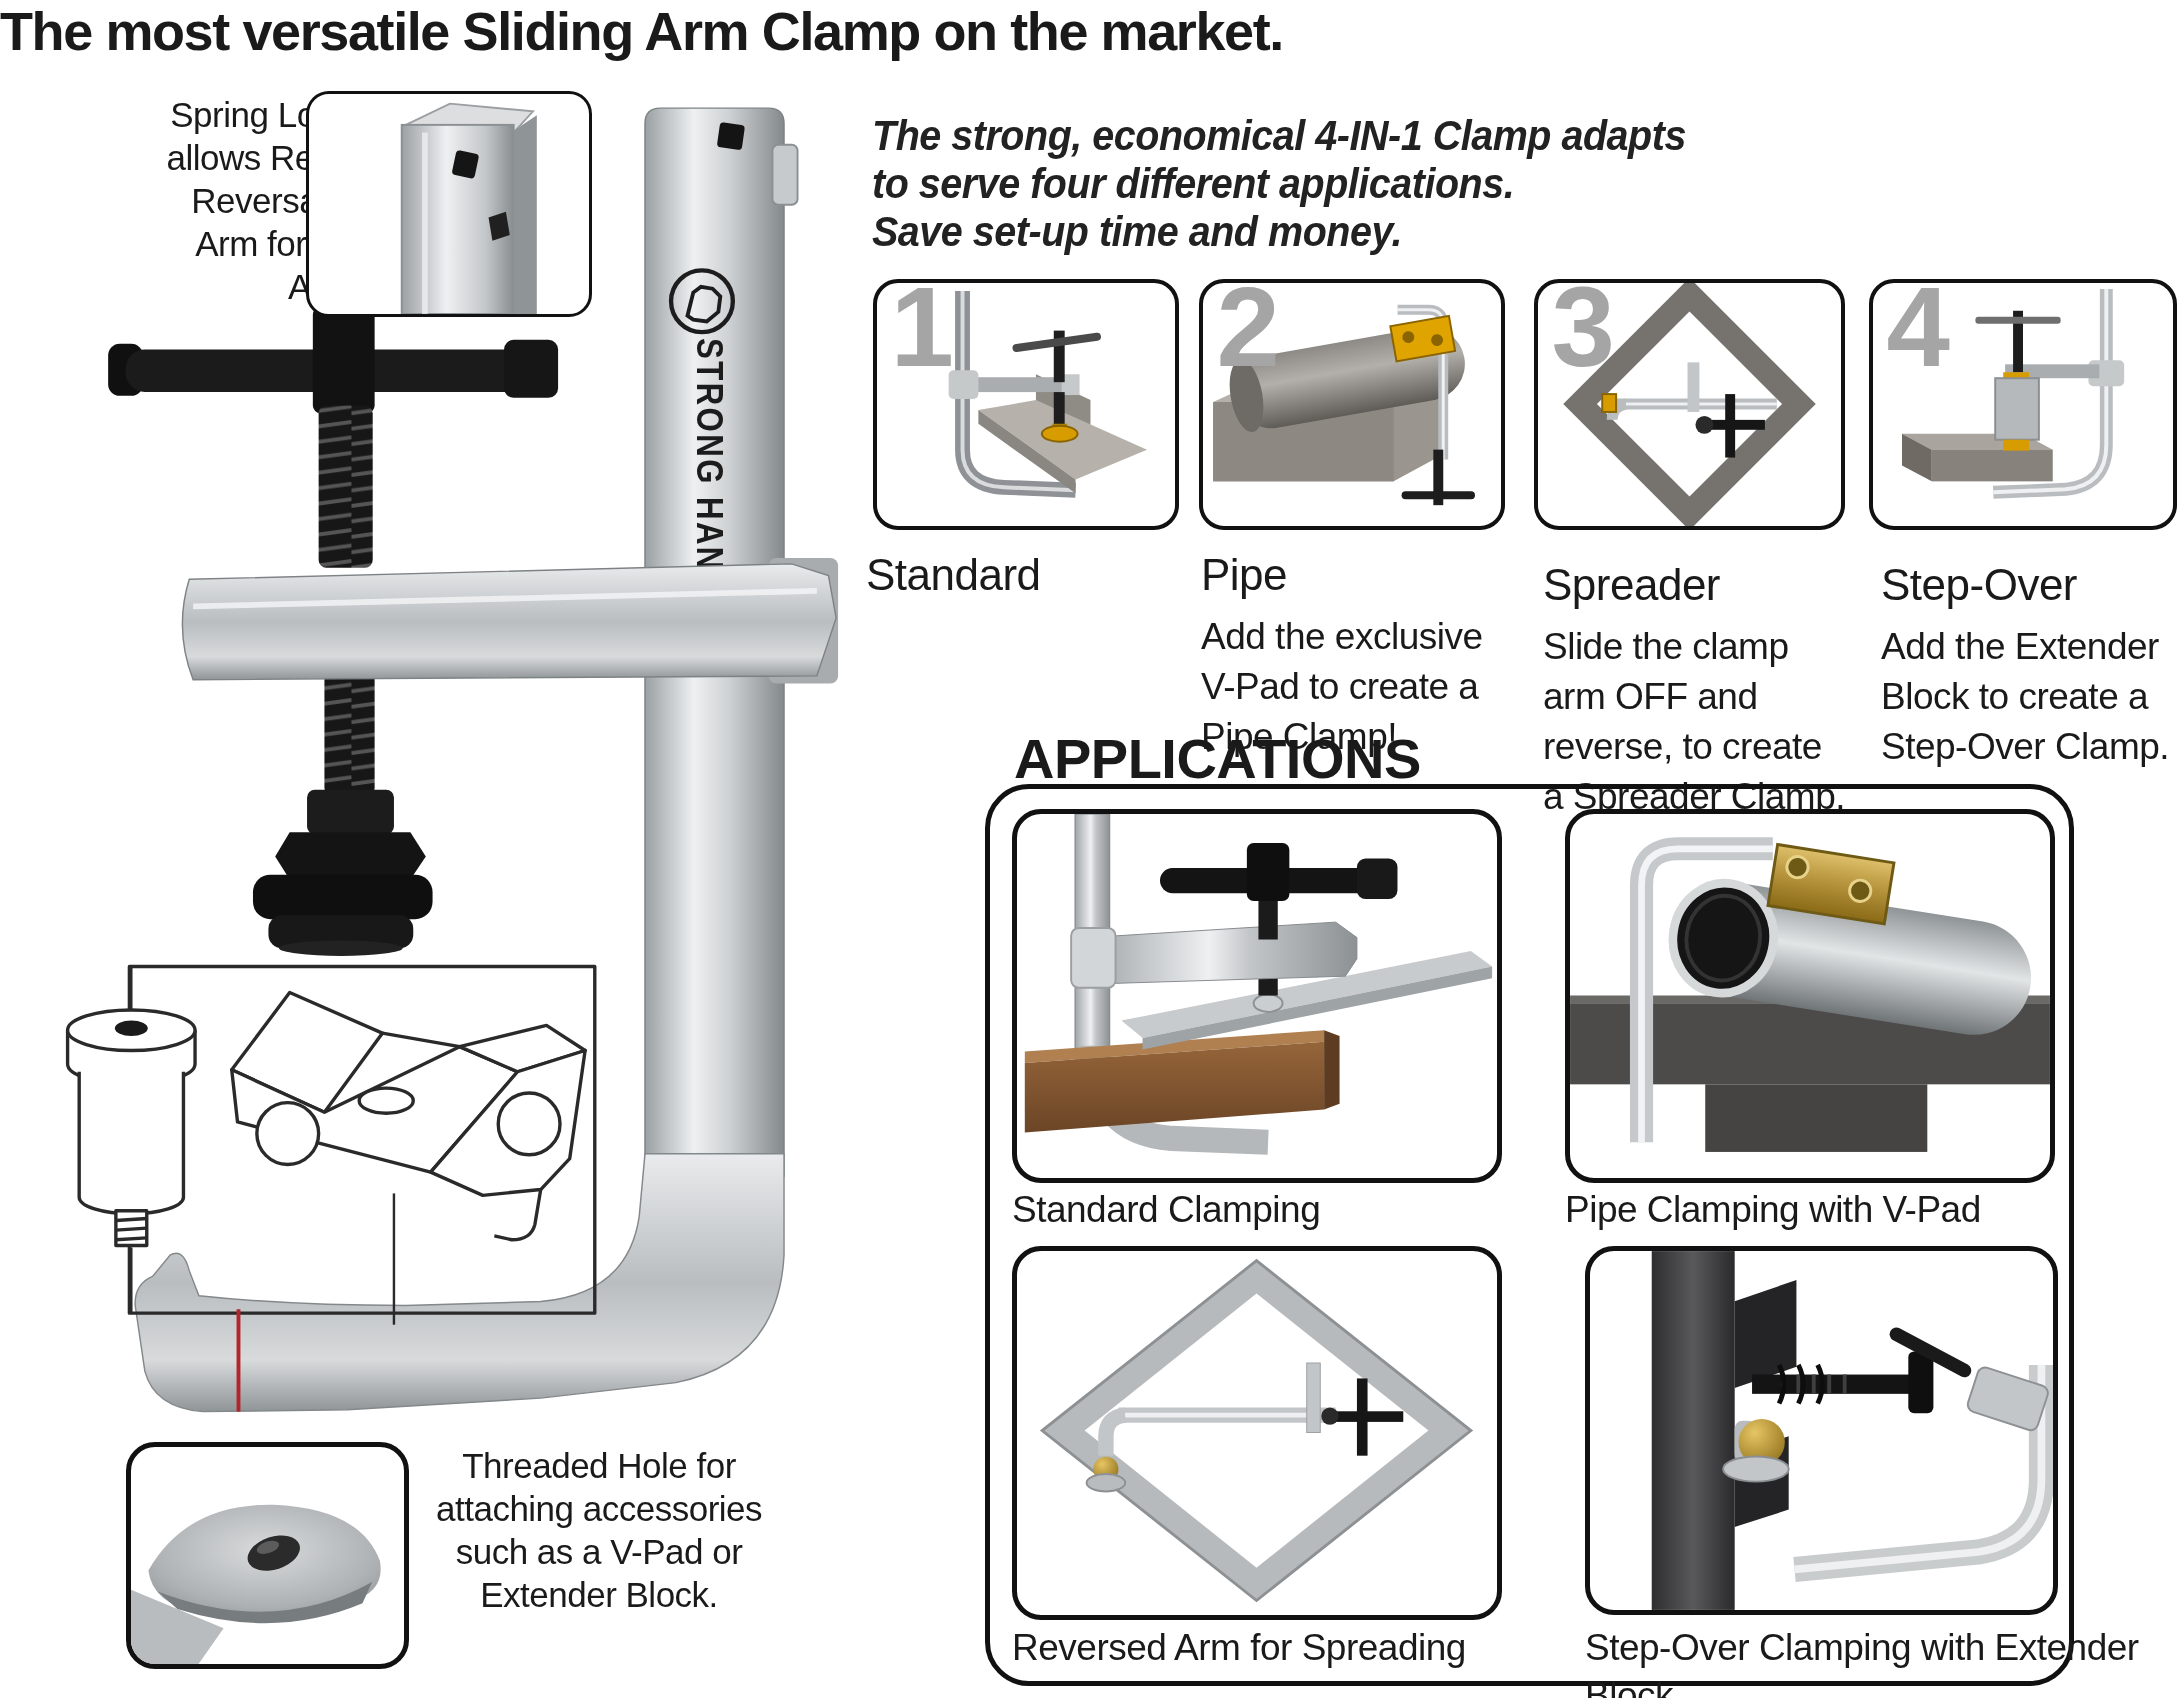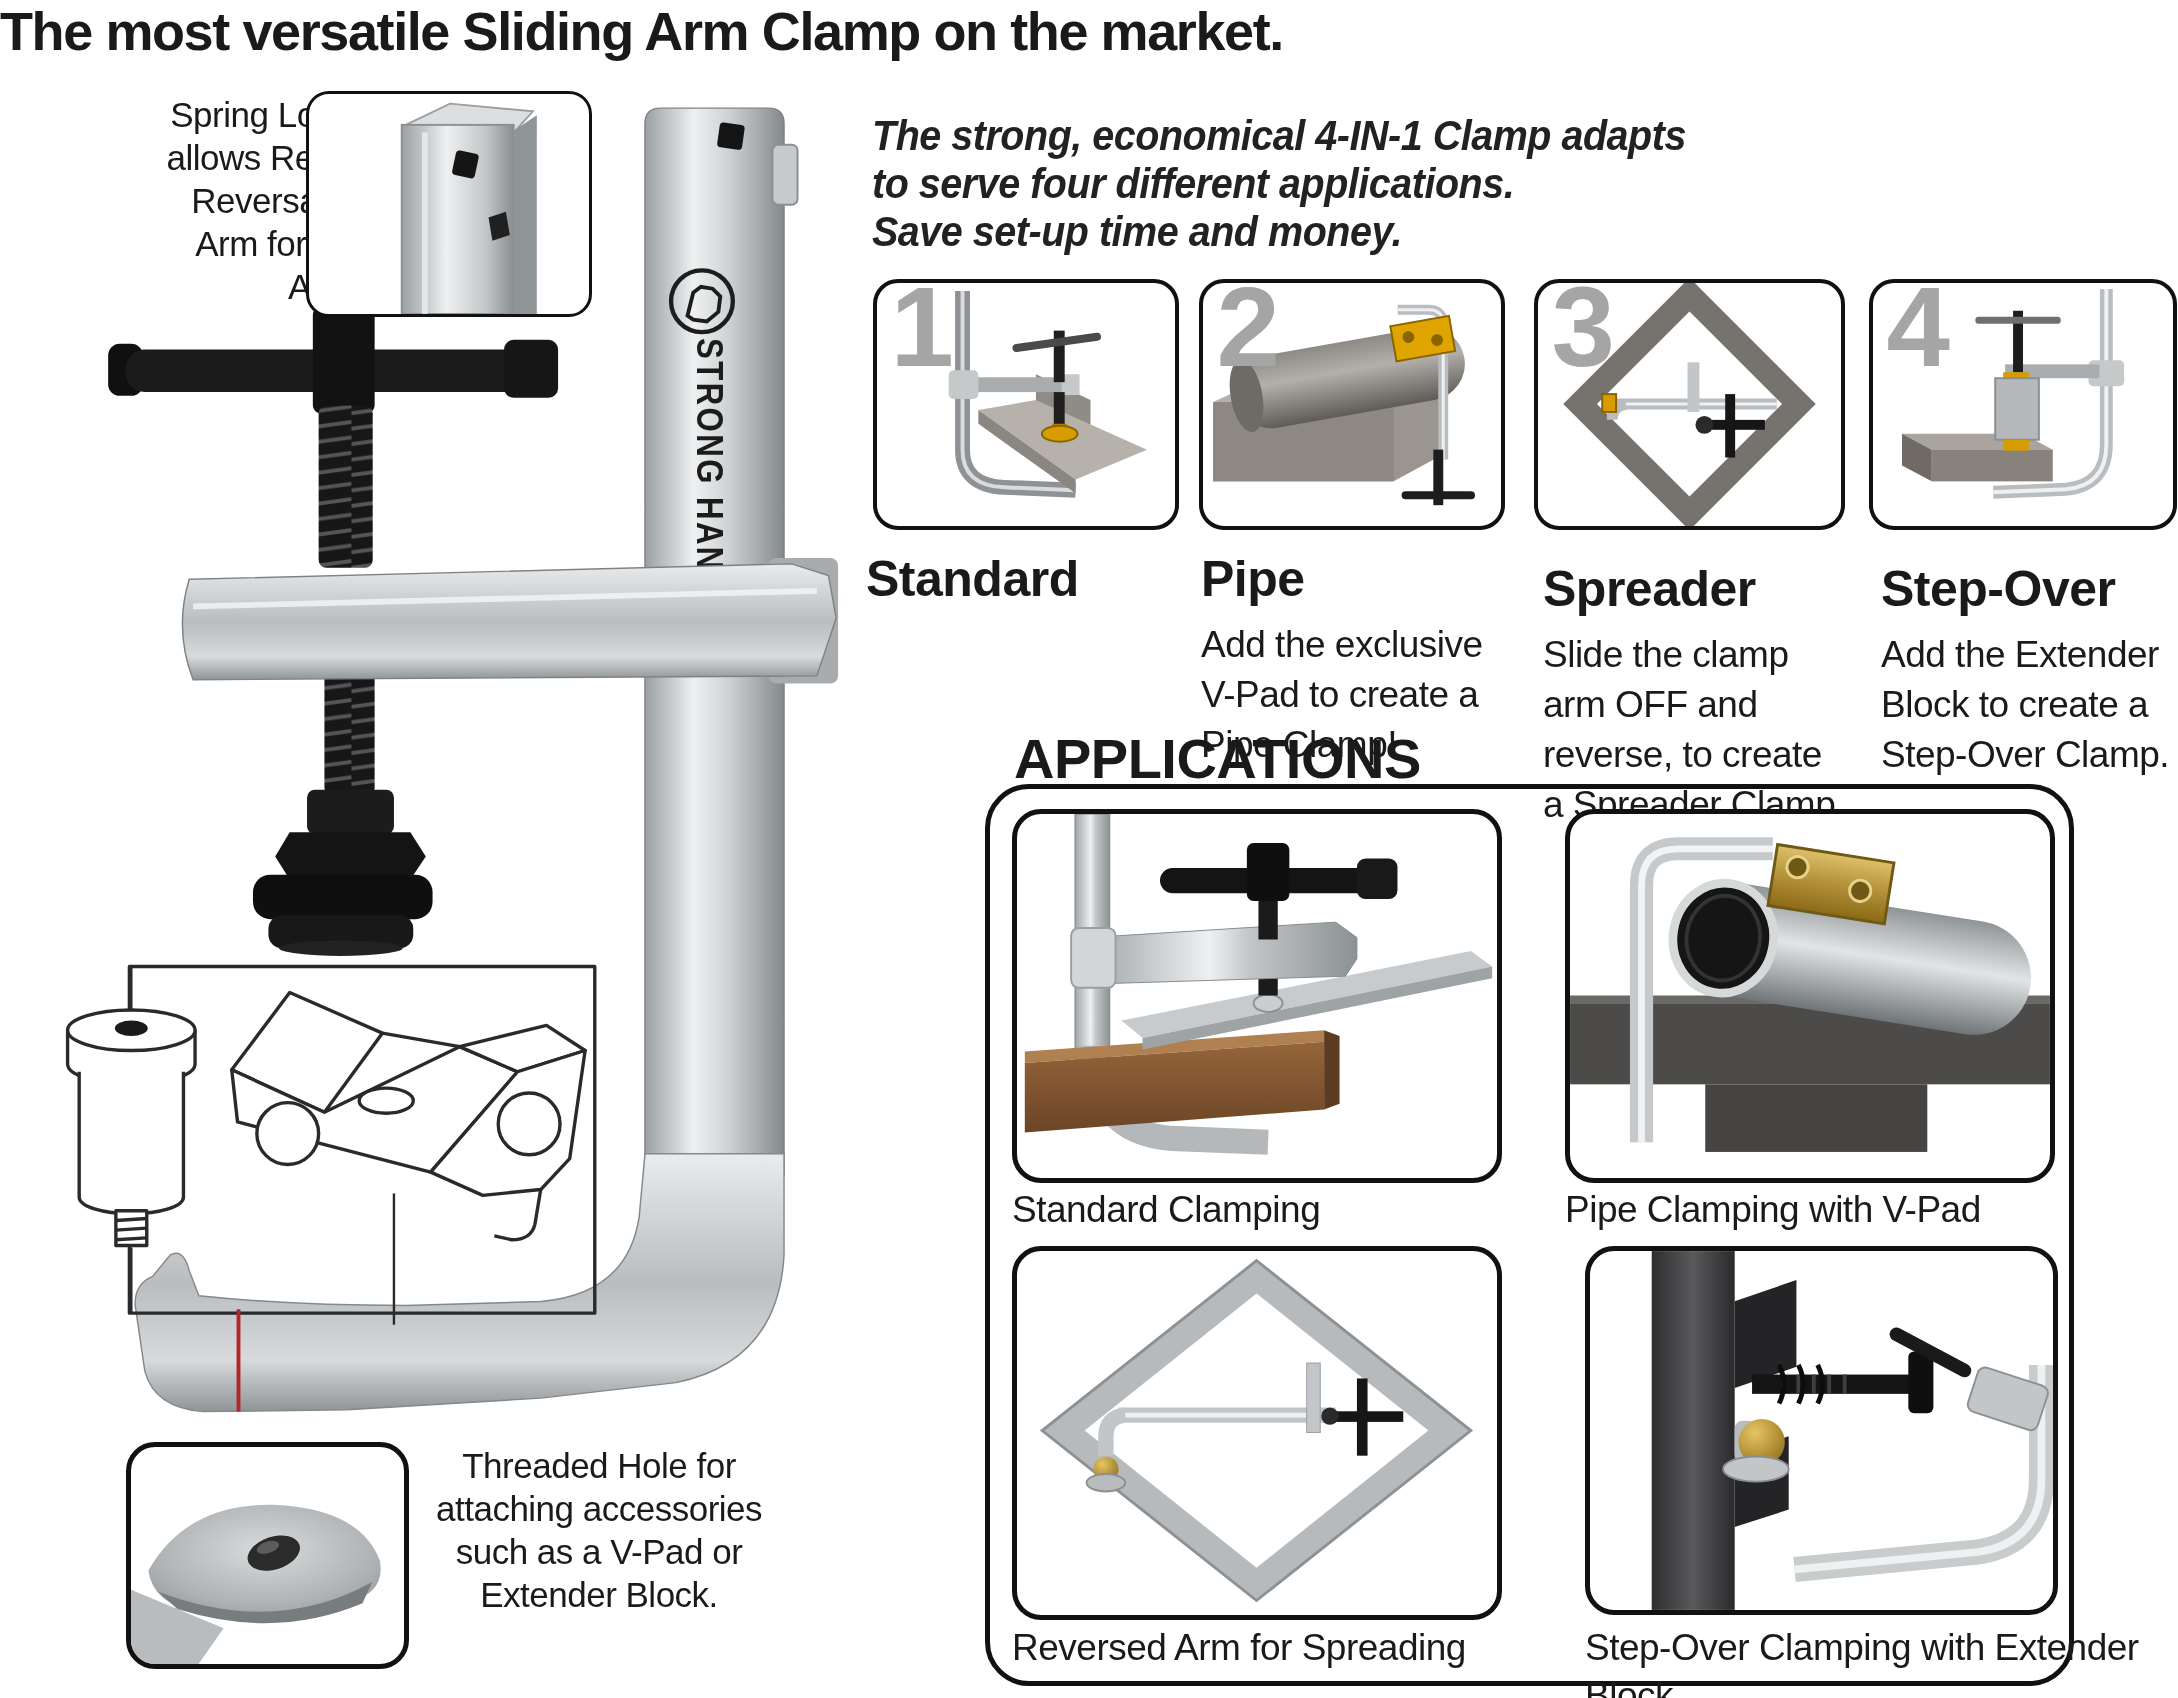--- a/index.html
+++ b/index.html
@@ -15,21 +15,21 @@
   .inset{border:4.8px solid #111;border-radius:23px;background:#fff;overflow:hidden;}
   .inset-top{left:306px;top:91px;width:280px;height:220px;border-width:3.9px;}
   .inset-bottom{left:126px;top:1442px;width:273px;height:217px;border-width:5.8px;border-radius:29px;}
   .clamp-layer{left:0;top:0;width:869px;height:1429px;}
   .mode-panel{position:absolute;top:279px;height:243px;border:4.8px solid #111;border-radius:25px;
               background:#fff;overflow:hidden;}
   .mode-num{position:absolute;top:-13.5px;left:13.5px;font-size:114px;font-weight:bold;color:#a5a5a5;line-height:1;z-index:3;}
   .mode-art{position:absolute;left:0;top:0;width:100%;height:100%;}
   .mode-caption{position:absolute;top:550px;width:319px;}
   .mode-caption.low{top:560px;}
-  .mode-name{font-size:50px;font-weight:bold;letter-spacing:-0.5px;margin:0 0 11.6px 0;}
+  .mode-name{font-size:44px;font-weight:normal;letter-spacing:-0.5px;margin:0 0 11.6px 0;}
   .mode-desc{font-size:37px;line-height:50px;white-space:pre;letter-spacing:-0.5px;}
   .apps-heading{left:1014px;top:726px;font-size:56px;font-weight:bold;letter-spacing:-0.5px;}
   .apps-box{left:985px;top:784px;width:1079px;height:892px;border:5.8px solid #111;border-radius:44px;}
   .photo{position:absolute;border:5.8px solid #111;border-radius:29px;background:#fff;overflow:hidden;}
   .photo svg{display:block;width:100%;height:100%;}
   .photo-caption{position:absolute;font-size:37px;line-height:48px;white-space:pre;letter-spacing:-0.5px;}
 </style>
 </head>
 <body>
 

